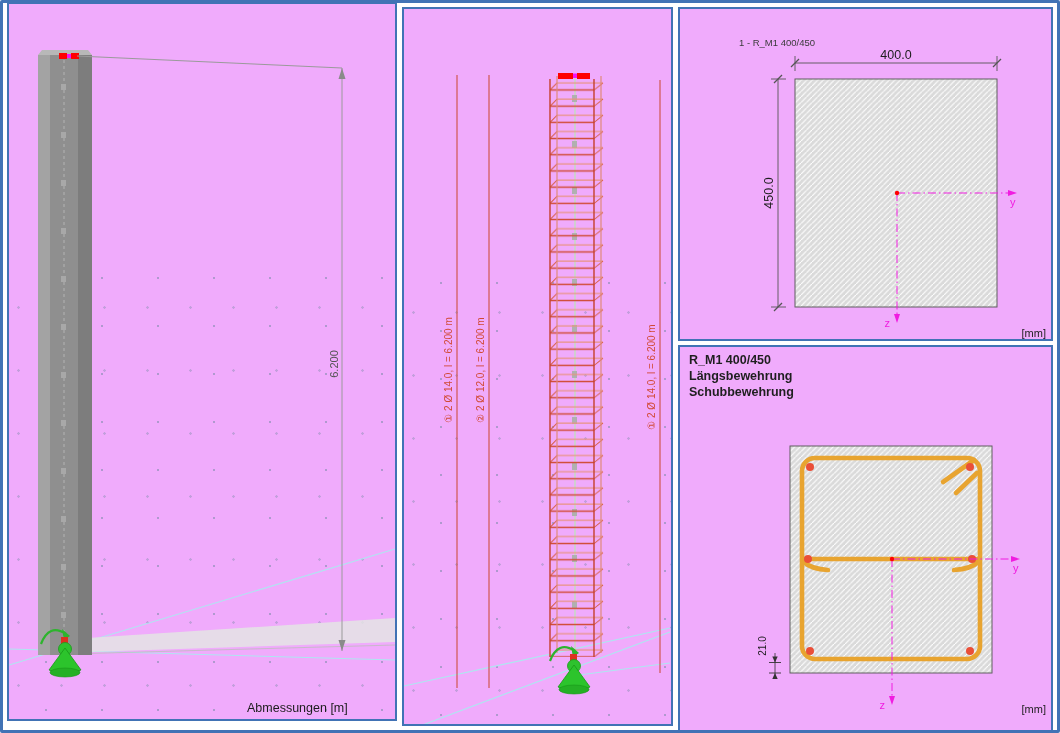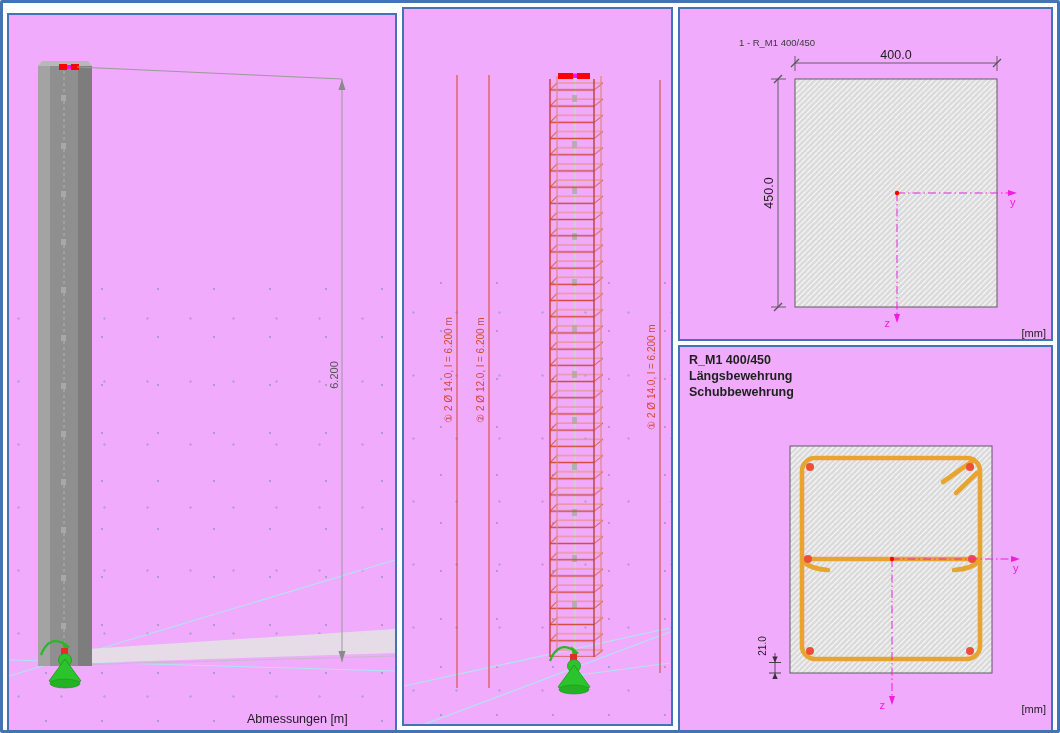--- a/index.html
+++ b/index.html
@@ -1,20 +1,20 @@
 <!DOCTYPE html>
 <html><head>
 <meta charset="utf-8">
 <style>
   html,body{margin:0;padding:0;background:#fff;}
   .stage{position:relative;width:1060px;height:733px;background:#fff;
          font-family:"Liberation Sans","DejaVu Sans",sans-serif;overflow:hidden;}
   .outer-frame{position:absolute;inset:0;border:3px solid #4173b5;border-radius:2px;pointer-events:none;z-index:50;}
   .panel{position:absolute;border:2px solid #4173b5;background:#f0abfc;box-sizing:border-box;}
-  .panel-left{left:7px;top:13px;width:390px;height:719px;}
+  .panel-left{left:7px;top:2px;width:390px;height:719px;}
   .panel-mid{left:402px;top:7px;width:271px;height:719px;}
   .panel-tr{left:678px;top:7px;width:375px;height:334px;}
   .panel-br{left:678px;top:345px;width:375px;height:440px;}
   .dots{position:absolute;left:0;right:0;top:34%;bottom:0;
     background-image:
       radial-gradient(circle, rgba(110,135,160,.50) 1px, transparent 1.5px),
       radial-gradient(circle, rgba(110,135,160,.35) 1px, transparent 1.5px);
     background-size:56px 48px, 43px 63px;
     background-position:9px 7px, 31px 29px;}
   .scene{position:absolute;left:0;top:0;}

